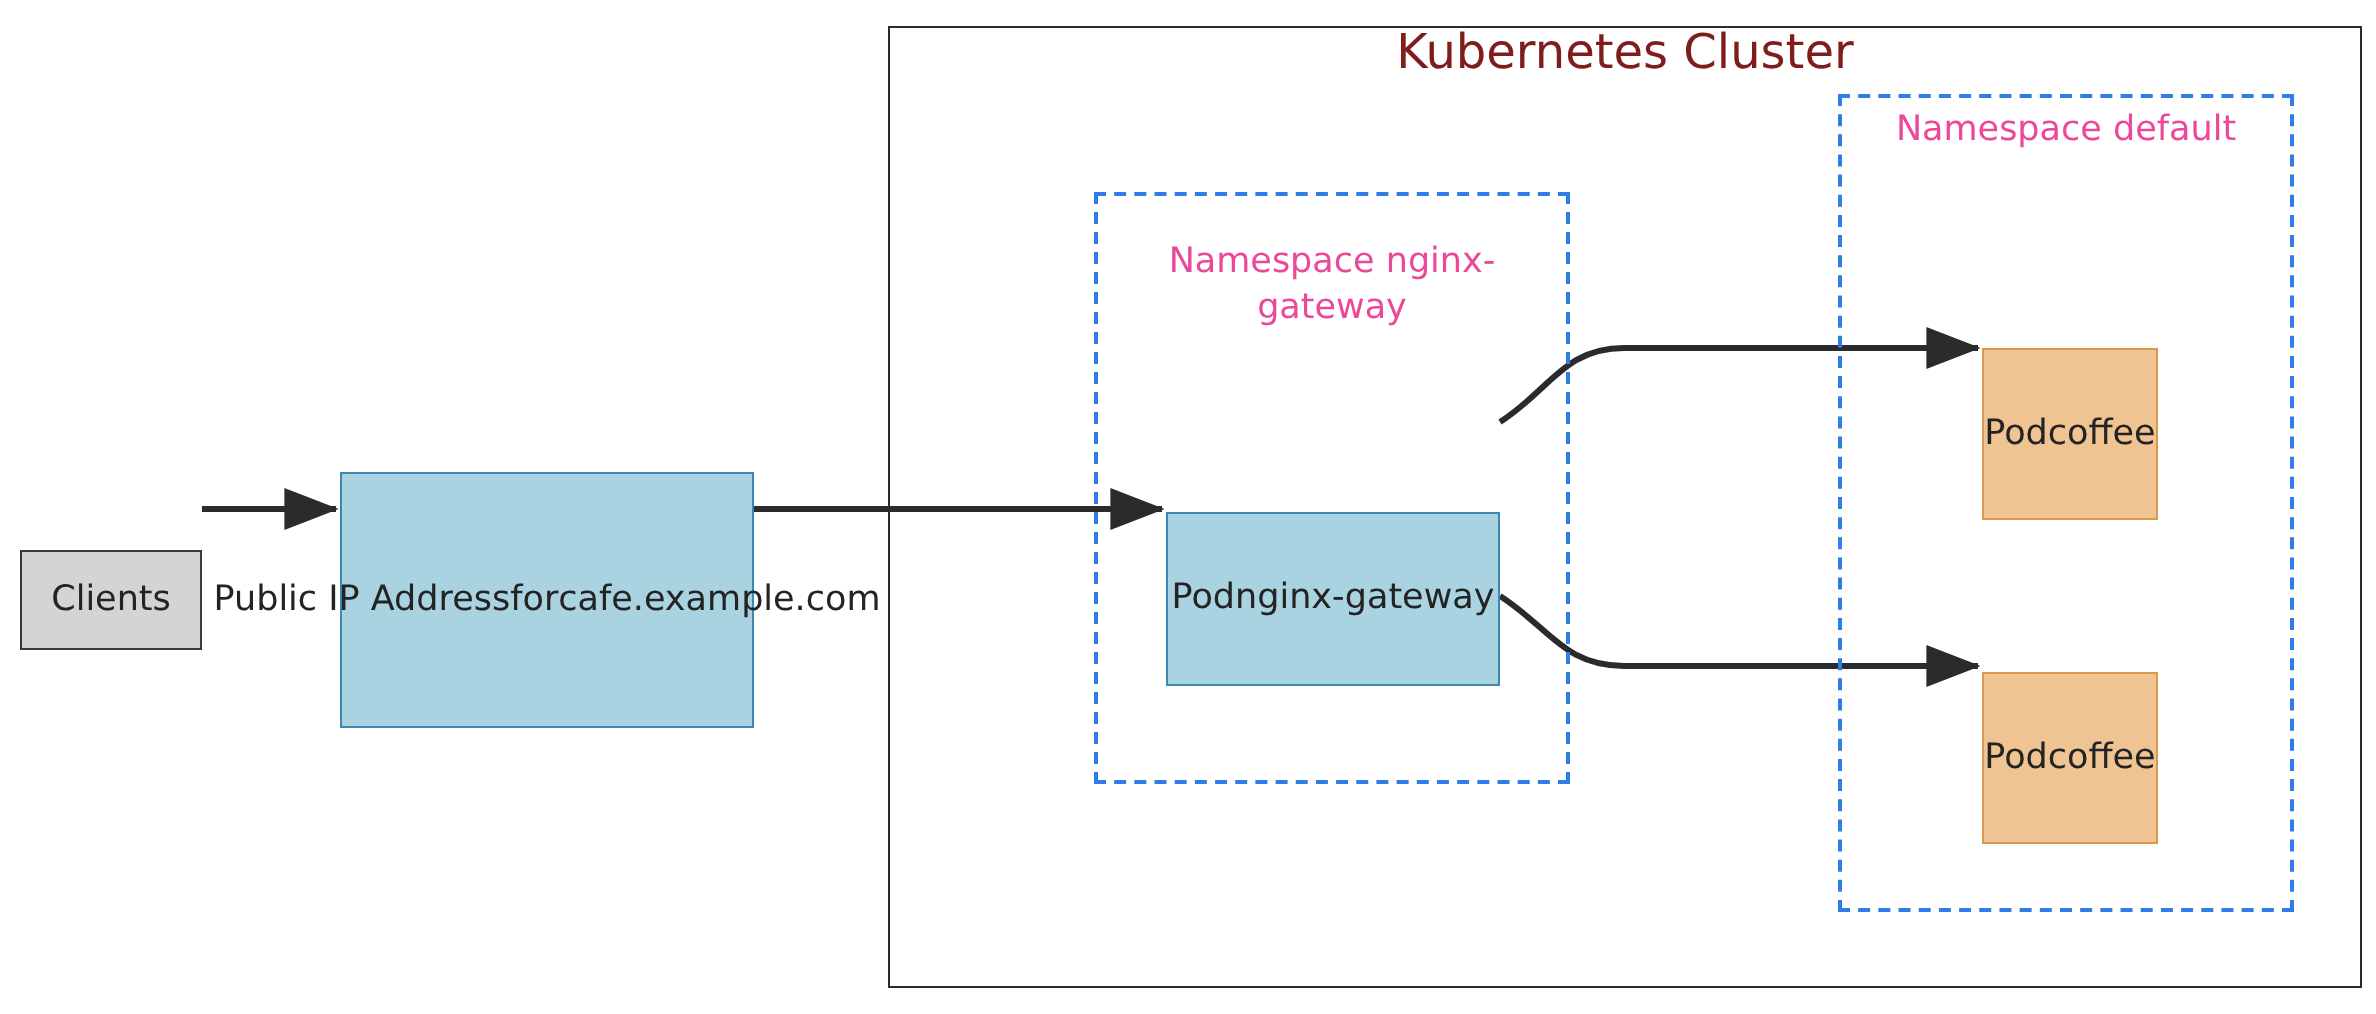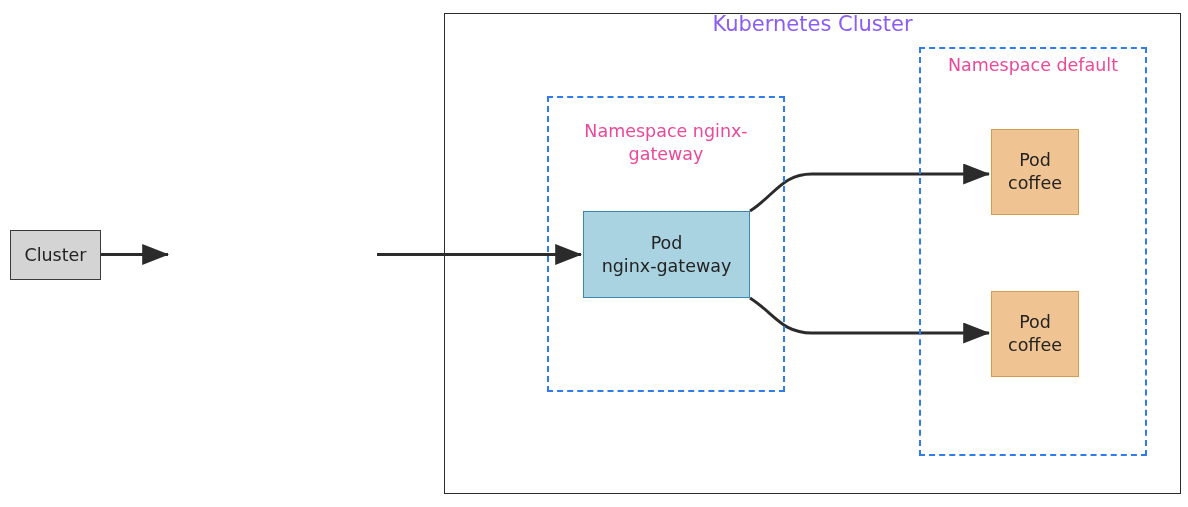--- a/index.html
+++ b/index.html
@@ -19,27 +19,28 @@
     position: absolute;
     left: 0;
     top: 0;
     width: 1188px;
     height: 507px;
   }
   .node {
     position: absolute;
     box-sizing: border-box;
     display: flex;
-    flex-direction: column;
+    flex-direction: row;
     align-items: center;
     justify-content: center;
     text-align: center;
     color: #232323;
     line-height: 1.30;
     z-index: 3;
+    margin-top: 45px;
   }
   .node span { display: block; white-space: nowrap; }
 
   
   #clients-box {
     left: 10px; top: 230px; width: 91px; height: 50px;
     background: #d4d4d4;
     border: 1.6px solid #3a3a3a;
     font-size: 17.5px;
   }
@@ -76,22 +77,22 @@
     left: 444px; top: 13px; width: 737px; height: 481px;
     border: 1.6px solid #2b2b2b;
     box-sizing: border-box;
     background: transparent;
     z-index: 1;
   }
   #cluster-title {
     position: absolute;
     left: 444px; top: 12px; width: 737px;
     text-align: center;
-    font-size: 21px;
-    color: #8b5cf6;
+    font-size: 24px;
+    color: #7f1d1d;
     z-index: 2;
   }
 
   
   .namespace {
     position: absolute;
     box-sizing: border-box;
     border: 2px dashed #2f7ced;
     background: transparent;
     z-index: 1;
@@ -140,23 +141,28 @@
     <line x1="101" y1="254.5" x2="168" y2="254.5" stroke="#2b2b2b" stroke-width="3" marker-end="url(#arrowhead)"></line>
 
     <line x1="377" y1="254.5" x2="581" y2="254.5" stroke="#2b2b2b" stroke-width="3" marker-end="url(#arrowhead)"></line>
 
     <path d="M 750 211 C 775 195, 782 174, 812 174 L 989 174" fill="none" stroke="#2b2b2b" stroke-width="3" marker-end="url(#arrowhead)"></path>
 
     <path d="M 750 298 C 775 314, 782 333, 812 333 L 989 333" fill="none" stroke="#2b2b2b" stroke-width="3" marker-end="url(#arrowhead)"></path>
   </svg>
 
   <div id="clients-box" class="node">
-    <span>Cluster</span>
+    <span>Clients</span>
   </div>
 
+  <div id="public-ip-box" class="node">
+    <span>Public IP Address</span>
+    <span>for</span>
+    <span>cafe.example.com</span>
+  </div>
 
   <div id="pod-nginx-gateway" class="node">
     <span>Pod</span>
     <span>nginx-gateway</span>
   </div>
 
   <div id="pod-coffee-top" class="node pod-coffee">
     <span>Pod</span>
     <span>coffee</span>
   </div>

